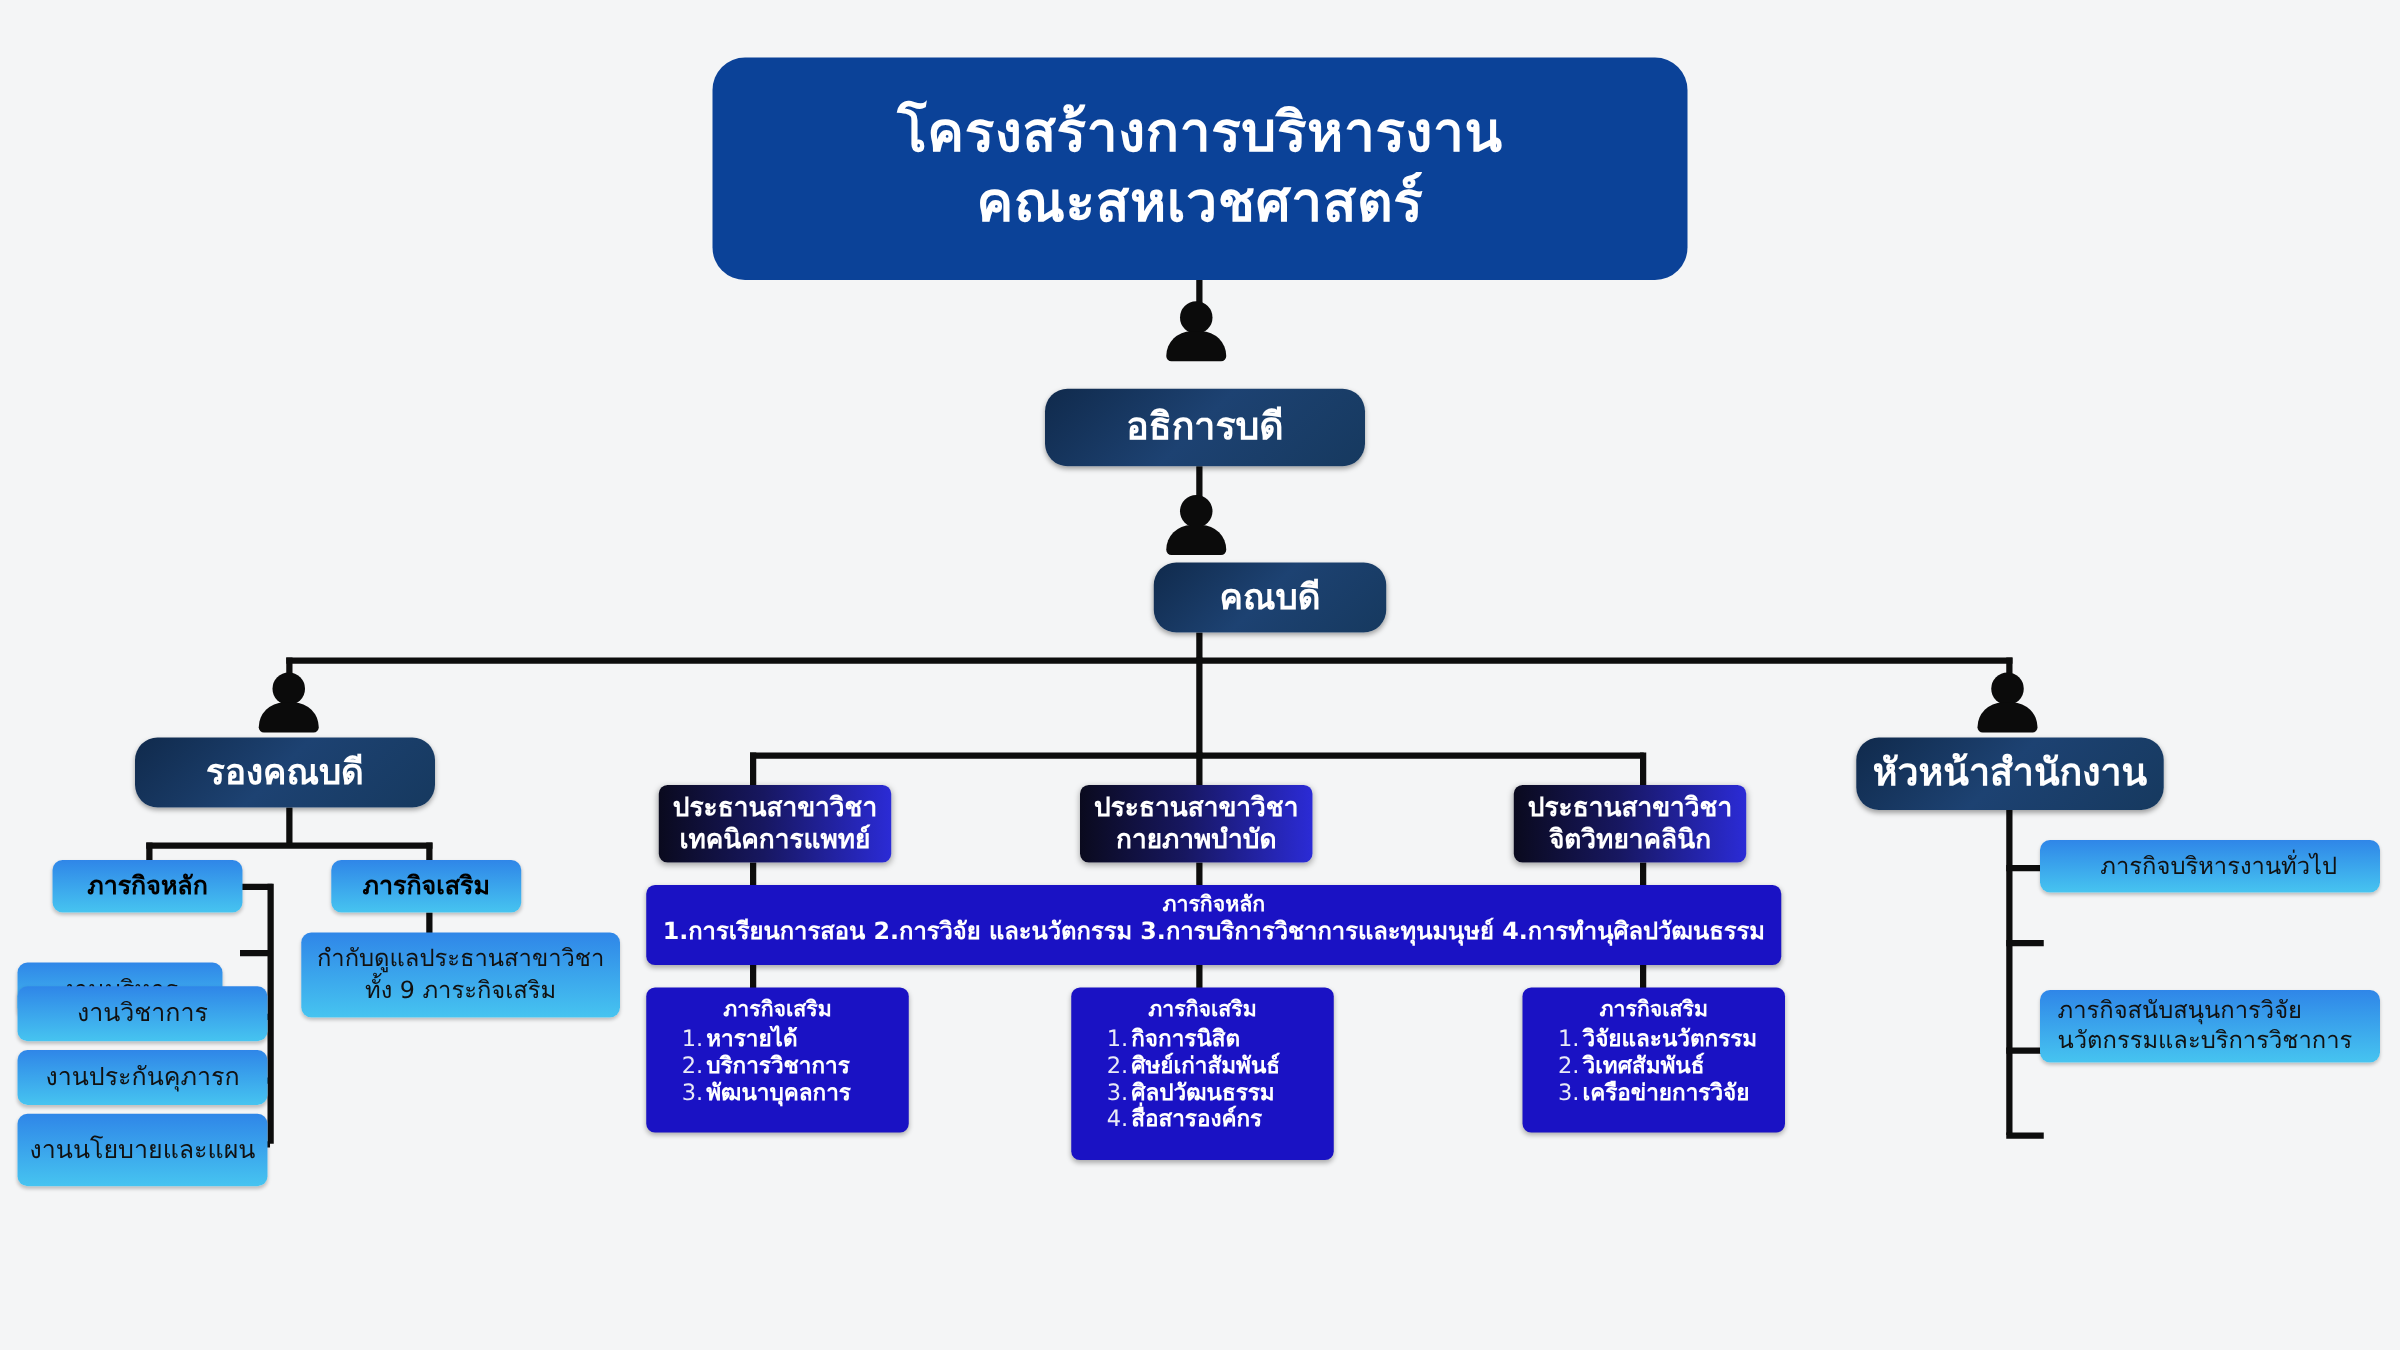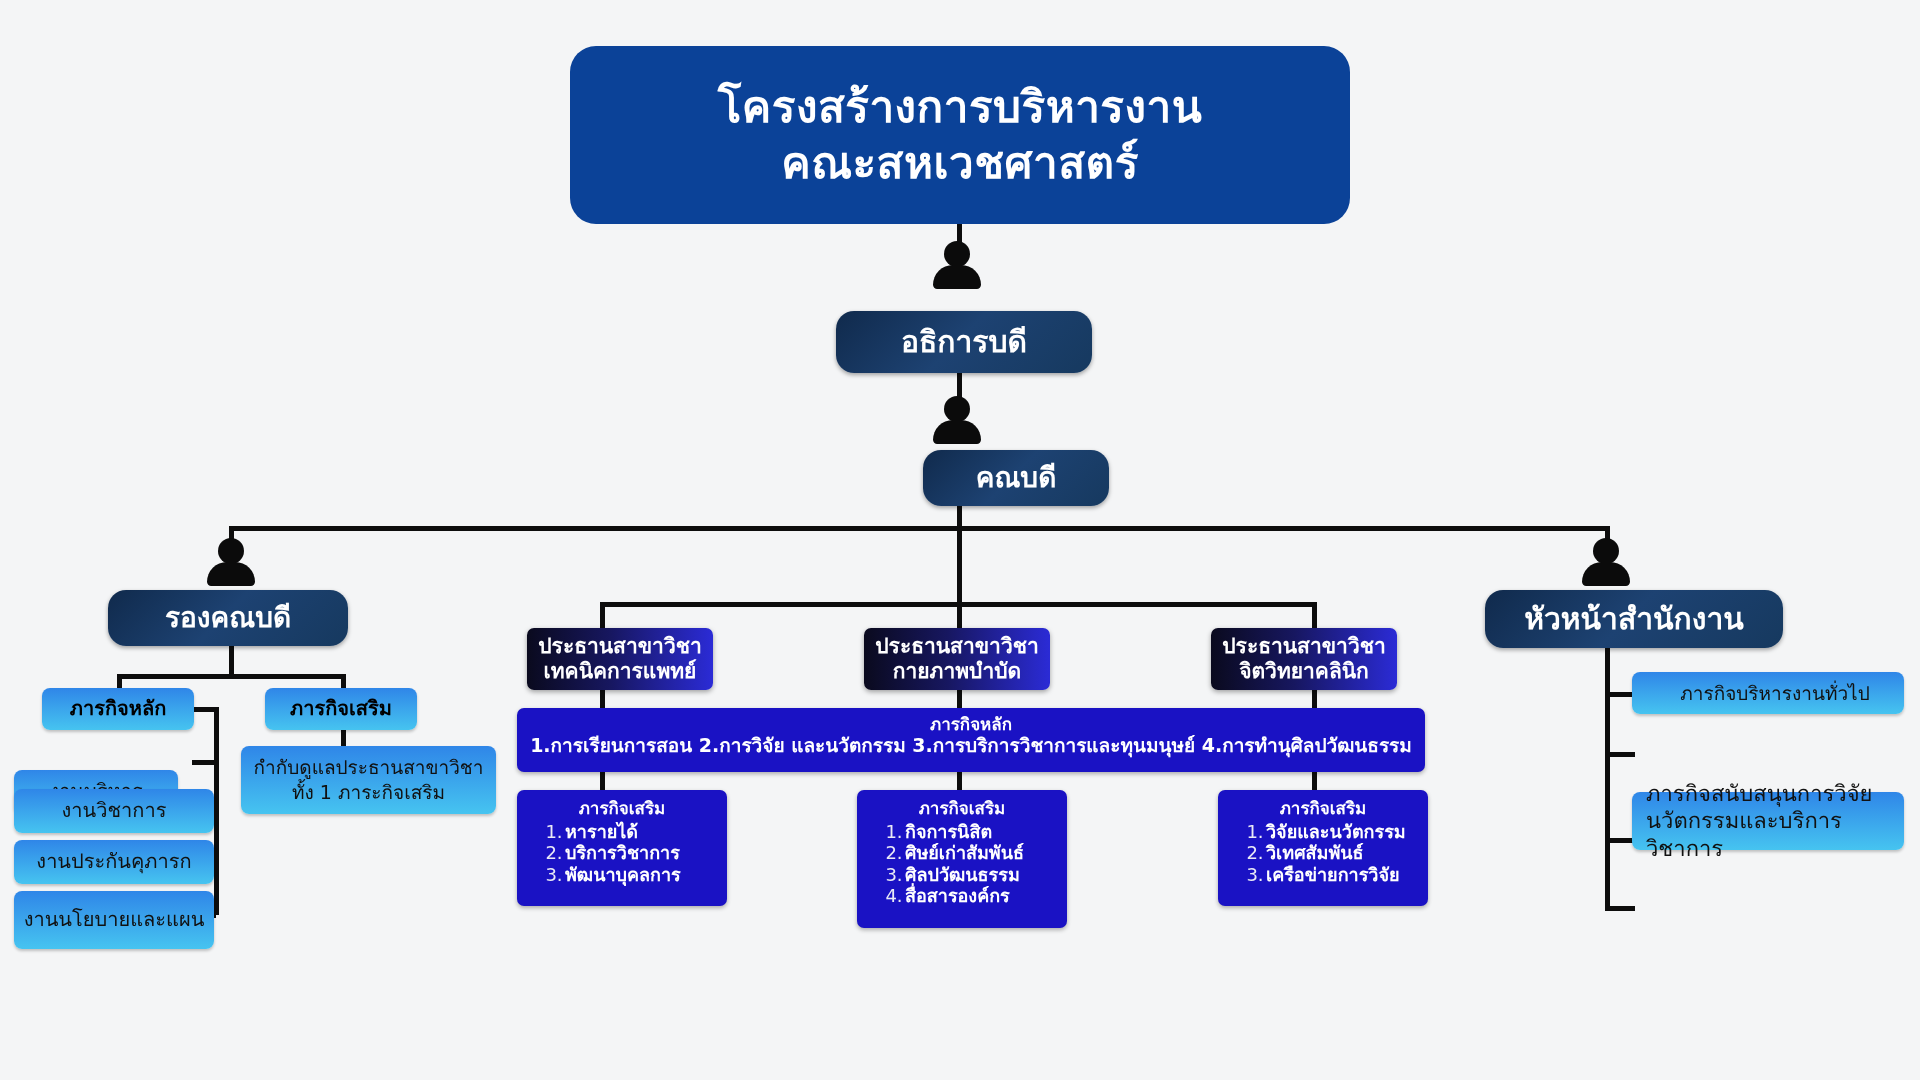--- a/index.html
+++ b/index.html
@@ -152,21 +152,21 @@
   </div>
   <div class="node chip" style="left:14px;top:891px;width:200px;height:58px;">
     <span>งานนโยบายและแผน</span>
   </div>
 
   <div class="node chip bold" style="left:265px;top:688px;width:152px;height:42px;">
     <span>ภารกิจเสริม</span>
   </div>
   <div class="ln v" style="left:341px;top:730px;height:18px;"></div>
   <div class="node chip" style="left:241px;top:746px;width:255px;height:68px;line-height:1.3;padding:0 8px;font-size:19px;">
-    <span>กำกับดูแลประธานสาขาวิชาทั้ง 1 ภาระกิจเสริม</span>
+    <span>กำกับดูแลประธานสาขาวิชาทั้ง 9 ภาระกิจเสริม</span>
   </div>
 
   <div class="ln h" style="left:600px;top:602px;width:715px;"></div>
   <div class="ln v" style="left:600px;top:602px;height:30px;"></div>
   <div class="ln v" style="left:957px;top:602px;height:30px;"></div>
   <div class="ln v" style="left:1312px;top:602px;height:30px;"></div>
 
   <div class="node chair" style="left:527px;top:628px;width:186px;height:62px;">
     <div>
       <div>ประธานสาขาวิชา</div>
@@ -258,30 +258,30 @@
           <span class="num">3.</span>
           <span>เครือข่ายการวิจัย</span>
         </li>
     </ul>
   </div>
 
   <div class="person" style="left:1582px;top:538px;width:48px;height:48px;">
     <div class="head"></div>
       <div class="body"></div>
   </div>
-  <div class="node exec" style="left:1485px;top:590px;width:298px;height:58px;font-size:30px;">
+  <div class="node exec" style="left:1485px;top:590px;width:246px;height:58px;font-size:30px;">
     <span>หัวหน้าสำนักงาน</span>
   </div>
 
   <div class="ln v" style="left:1605px;top:648px;height:260px;"></div>
   <div class="ln h" style="left:1605px;top:692px;width:30px;"></div>
   <div class="ln h" style="left:1605px;top:752px;width:30px;"></div>
   <div class="ln h" style="left:1605px;top:838px;width:30px;"></div>
   <div class="ln h" style="left:1605px;top:906px;width:30px;"></div>
 
   <div class="node chip left" style="left:1632px;top:672px;width:272px;height:42px;font-size:19px;">
     <span>ภารกิจบริหารงานทั่วไป</span>
   </div>
-  <div class="node chip left" style="left:1632px;top:792px;width:272px;height:58px;font-size:22px;line-height:1.25;">
+  <div class="node chip left" style="left:1632px;top:792px;width:272px;height:58px;font-size:19px;line-height:1.25;">
     <span>ภารกิจสนับสนุนการวิจัย นวัตกรรมและบริการวิชาการ</span>
   </div>
 
 </div>
 
 </body></html>

